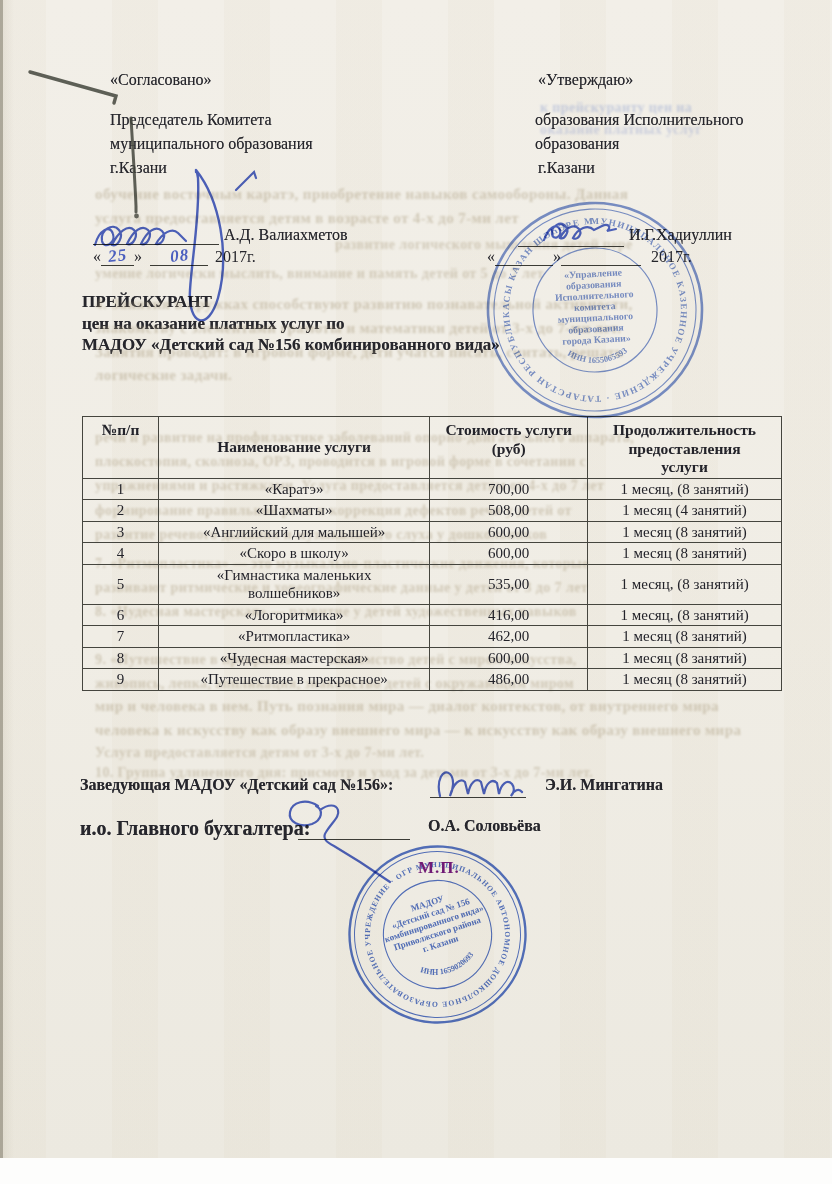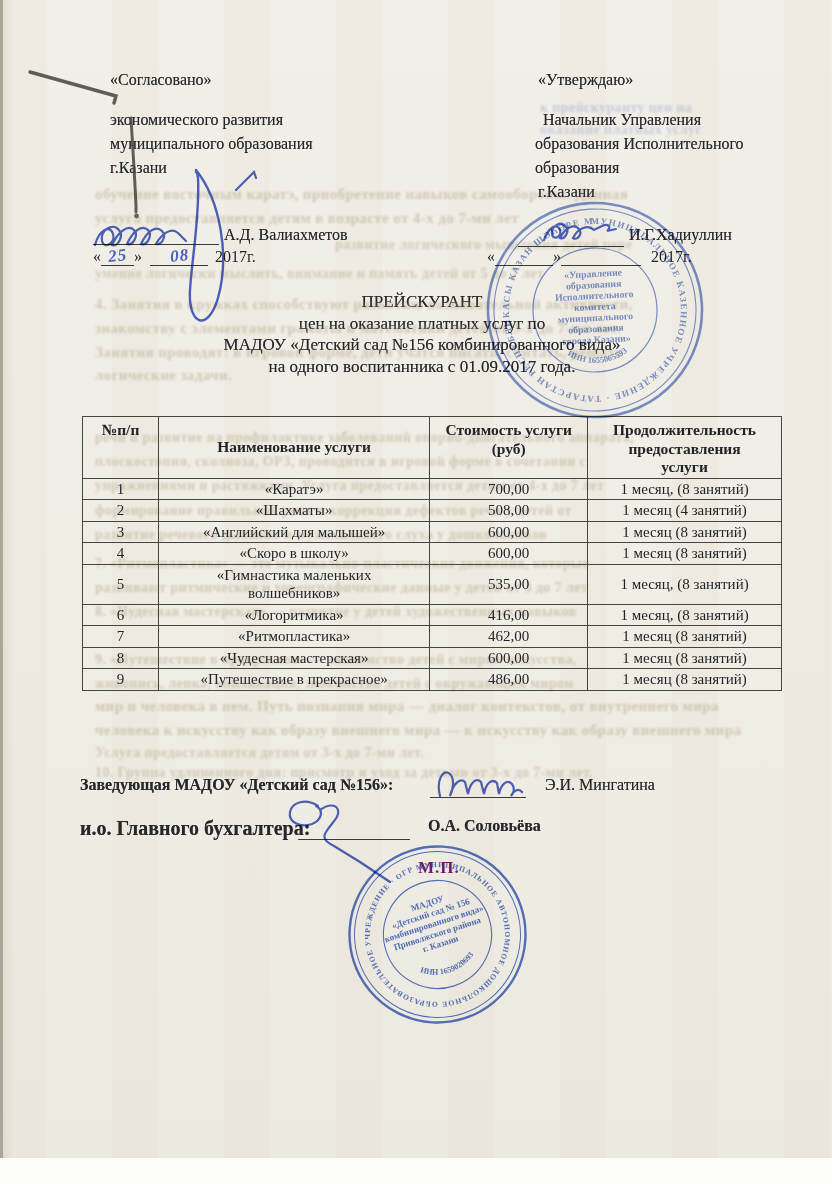--- a/index.html
+++ b/index.html
@@ -15,22 +15,22 @@
       linear-gradient(90deg, rgba(176,168,146,.22), rgba(0,0,0,0) 14px),
       repeating-linear-gradient(90deg, rgba(214,203,178,.10) 0 46px, rgba(0,0,0,0) 46px 112px),
       linear-gradient(180deg,#f2efe8 0%,#f0ede5 55%,#ece9e0 100%);
     border-bottom:1px solid #ddd9ce;
   }
   .edge-strip{position:absolute;left:0;top:0;width:3px;height:1158px;background:#8f8a7b;opacity:.65}
   .txt{position:absolute;white-space:nowrap}
   .soft{text-shadow:0 0 .5px rgba(40,40,48,.55)}
   .block{position:absolute;font-size:16px;line-height:24px}
   .block div{white-space:nowrap}
-  .title-block{position:absolute;left:82px;top:291px;width:680px;text-align:center;
-    font-weight:normal;font-size:17px;line-height:21.5px}
+  .title-block{position:absolute;left:82px;top:291px;width:680px;
+    font-weight:bold;font-size:17px;line-height:21.5px}
   .u{display:inline-block;border-bottom:1.5px solid #3b3b35;text-align:center}
   .dateline{position:absolute;font-size:16px;display:flex;align-items:flex-end}
   .hand{color:#3a50bb;font-style:italic;font-size:17px;letter-spacing:1px;
     display:inline-block;transform:rotate(-6deg) translateY(1px);font-weight:bold;opacity:.9}
   table.price{
     position:absolute;left:82px;top:416px;width:700px;border-collapse:collapse;
     font-size:15px;color:#23232a;z-index:3;background:transparent;
   }
   table.price th,table.price td{
     border:1.6px solid #45453e;text-align:center;vertical-align:middle;
@@ -88,59 +88,57 @@
   </div>
 
 <svg class="penmark" style="left:20px;top:60px" width="135" height="170" viewBox="0 0 135 170">
   <path d="M 10 12 L 96 36 L 94 43" fill="none" stroke="#43453c" stroke-width="3.4" stroke-linecap="round" opacity=".85"></path>
   <path d="M 111 58 C 113 92 115 122 116 146 L 116 152" fill="none" stroke="#43453c" stroke-width="3" stroke-linecap="round" opacity=".85"></path>
   <circle cx="116.5" cy="156" r="2.4" fill="#43453c" opacity=".8"></circle>
 </svg>
 
 <div class="txt soft z3" style="left:110px;top:71px;font-size:16px">«Согласовано»</div>
 <div class="block soft z3" style="left:110px;top:108px">
-  <div>экономического развития</div>
+  <div>Председатель Комитета</div>
   <div>муниципального образования</div>
   <div>г.Казани</div>
 </div>
 <div class="u z3" style="position:absolute;left:93px;top:228px;width:126px;height:16px"></div>
 <div class="txt soft z3" style="left:224px;top:226px;font-size:16px">А.Д. Валиахметов</div>
 <div class="dateline z3" style="left:93px;top:246px;height:20px">
   <span>«</span>
     <span class="u" style="width:33px"><span class="hand">25</span></span>
     <span>»</span>
     <span style="width:8px"></span>
     <span class="u" style="width:58px"><span class="hand">08</span></span>
     <span style="width:7px"></span>
     <span>2017г.</span>
 </div>
 
 <div class="txt soft z3" style="left:538px;top:71px;font-size:16px">«Утверждаю»</div>
 <div class="block soft z3" style="left:535px;top:108px">
-  <div style="padding-left:8px">Начальник Управления</div>
   <div>образования Исполнительного</div>
   <div>образования</div>
   <div style="padding-left:3px">г.Казани</div>
 </div>
 <div class="u z3" style="position:absolute;left:518px;top:230px;width:106px;height:16px"></div>
 <div class="txt soft z3" style="left:629px;top:226px;font-size:16px">И.Г.Хадиуллин</div>
 <div class="dateline z3" style="left:487px;top:246px;height:20px">
   <span>«</span>
     <span class="u" style="width:58px"></span>
     <span>»</span>
     <span class="u" style="width:80px"></span>
     <span style="width:10px"></span>
     <span>2017г.</span>
 </div>
 
 <div class="title-block soft">
   <div>ПРЕЙСКУРАНТ</div>
   <div>цен на оказание платных услуг по</div>
   <div>МАДОУ «Детский сад №156 комбинированного вида»</div>
-  <div>на одного воспитанника с 01.09.2017 года.</div>
 </div>
 
 <table class="price">
   <colgroup>
       <col style="width:76px">
       <col style="width:272px">
       <col style="width:158px">
       <col style="width:194px">
     </colgroup>
   <thead>
@@ -259,21 +257,21 @@
     <path d="M 196 170 C 220 200 230 255 218 298 C 208 332 188 326 190 290 C 192 258 200 215 198 178 C 197 172 196 168 196 172" stroke-width="2.4"></path>
     <path d="M 236 190 L 254 172 L 256 178"></path>
     <path d="M 544 240 C 548 228 557 222 560 230 C 562 237 553 241 552 234 C 551 226 561 220 566 227 C 570 232 564 240 560 238 C 565 228 574 223 579 229 C 583 234 577 241 573 238 C 578 228 588 224 594 230 L 602 226 C 608 223 612 227 607 231 L 616 229"></path>
     <path d="M 440 796 C 436 780 443 768 450 774 C 455 779 453 790 450 796 C 453 784 460 777 465 782 L 468 794 C 470 783 476 777 481 782 L 484 794 C 486 783 492 778 497 783 L 499 794 C 501 784 507 779 512 784 C 515 788 514 793 511 796 C 514 790 519 788 522 792"></path>
     <path d="M 318 806 C 306 798 292 802 290 812 C 288 822 300 828 312 824 C 322 820 324 810 316 806 M 320 810 C 328 804 336 804 338 810 C 340 817 332 822 326 832 C 322 838 326 842 334 846 L 360 862 L 390 882"></path>
   </g>
 </svg>
 
 <div class="txt soft z3" style="left:80px;top:776px;font-size:16px;font-weight:bold">Заведующая МАДОУ «Детский сад №156»:</div>
 <div class="u z3" style="position:absolute;left:430px;top:781px;width:96px;height:16px"></div>
-<div class="txt soft z3" style="left:545px;top:776px;font-size:16px;font-weight:normal">Э.И. Мингатина</div>
+<div class="txt soft z3" style="left:545px;top:776px;font-size:16px;font-weight:bold">Э.И. Мингатина</div>
 
 <div class="txt soft z3" style="left:80px;top:817px;font-size:20px;font-weight:bold">и.о. Главного бухгалтера:</div>
 <div class="u z3" style="position:absolute;left:298px;top:823px;width:112px;height:16px"></div>
 <div class="txt soft z3" style="left:428px;top:817px;font-size:16px;font-weight:bold">О.А. Соловьёва</div>
 
 <div class="mp" style="left:418px;top:858px">М.П.</div>
 
 <div class="bottom-white"></div>
 
 </body></html>

